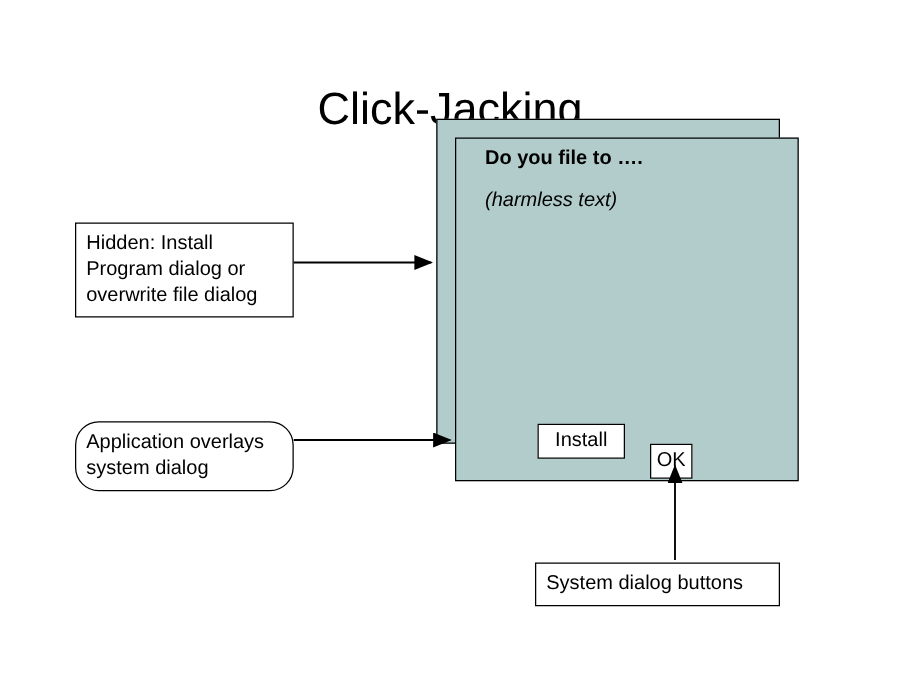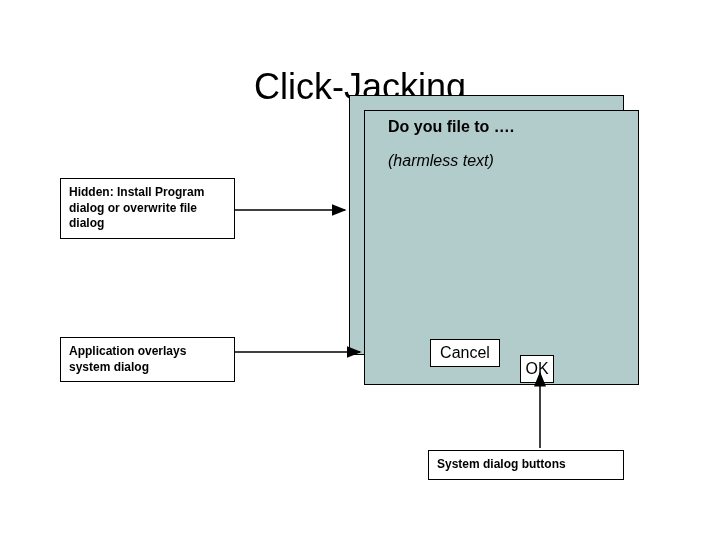--- a/index.html
+++ b/index.html
@@ -20,34 +20,34 @@
     font-size: 36px;
     font-weight: 400;
     color: #000;
     margin-top: 48px;
   }
   .label-box {
     position: absolute;
     border: 1px solid #000;
     background: #fff;
     padding: 6px 8px;
-    font-size: 12px;
+    font-size: 16px;
     line-height: 1.3;
     color: #000;
-    font-weight: bold;
   }
   .box-hidden {
     left: 60px;
     top: 178px;
     width: 175px;
   }
   .box-overlay {
     left: 60px;
     top: 337px;
     width: 175px;
+    border-radius: 19px;
   }
   .box-sysbtn {
     left: 428px;
     top: 450px;
     width: 196px;
   }
   .dialog-back {
     position: absolute;
     left: 349px;
     top: 95px;
@@ -109,21 +109,21 @@
 <body>
 
 <div class="title">Click-Jacking</div>
 
 <div class="dialog-back"></div>
 <div class="dialog-front"></div>
 
 <div class="dialog-title">Do you file to ….</div>
 <div class="dialog-sub">(harmless text)</div>
 
-<div class="btn btn-cancel">Cancel</div>
+<div class="btn btn-cancel">Install</div>
 <div class="btn btn-ok">OK</div>
 
 <div class="label-box box-hidden">Hidden: Install Program dialog or overwrite file dialog</div>
 <div class="label-box box-overlay">Application overlays system dialog</div>
 <div class="label-box box-sysbtn">System dialog buttons</div>
 
 <svg class="arrow" style="left:235px; top:200px; width:115px; height:20px;">
   <defs>
     <marker id="ah1" markerWidth="10" markerHeight="8" refX="9" refY="4" orient="auto">
       <polygon points="0 0, 10 4, 0 8" fill="#000"></polygon>

